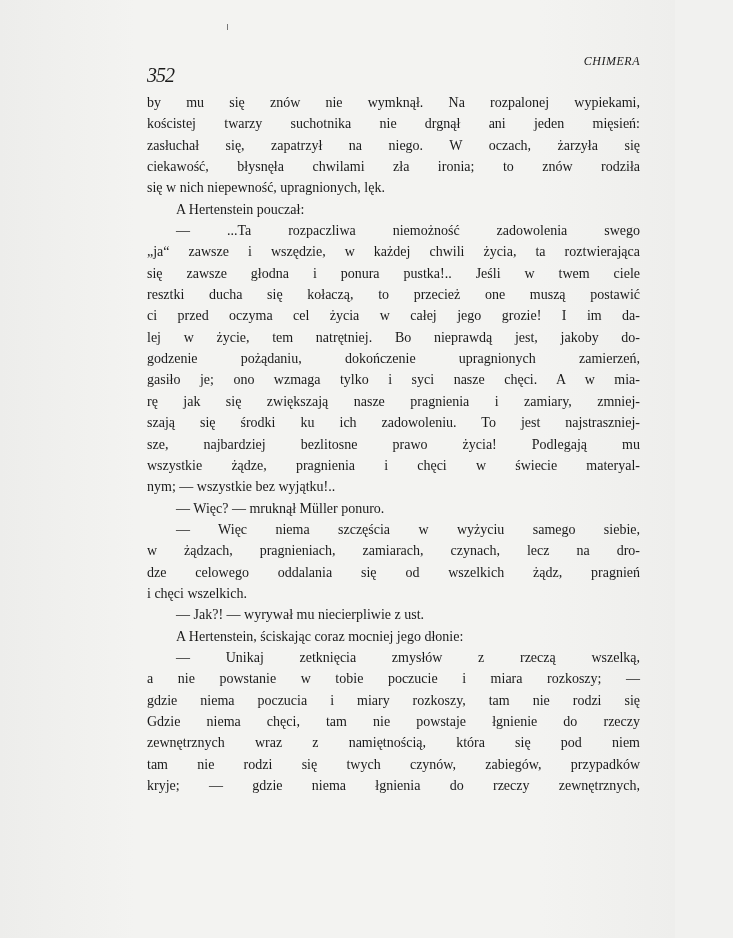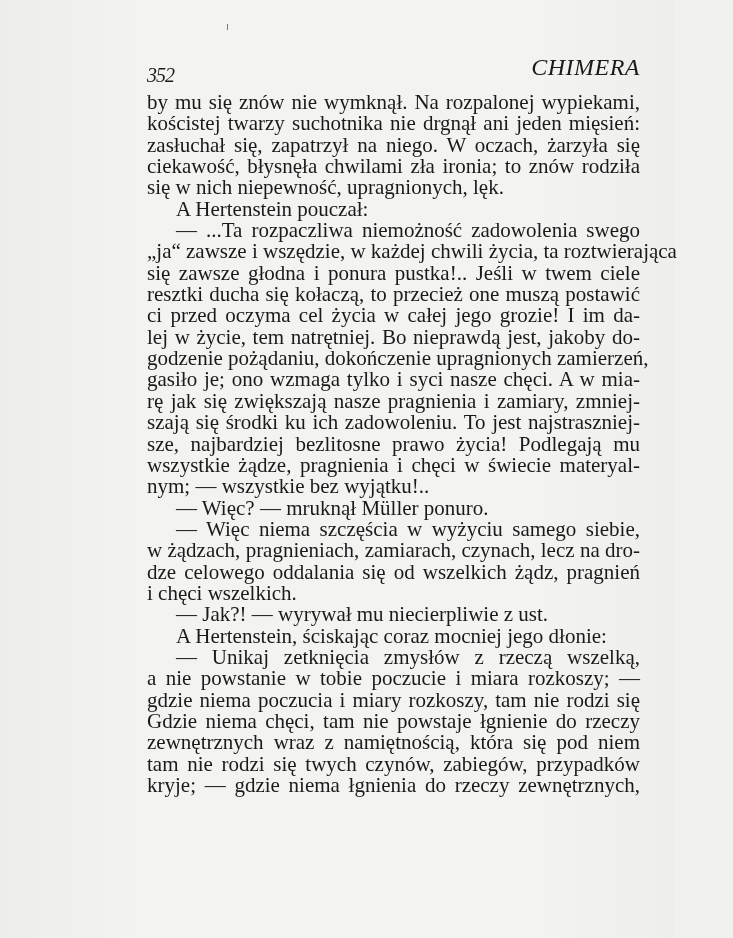--- a/index.html
+++ b/index.html
@@ -20,25 +20,25 @@
     }
     .running-head {
       position: absolute; left: 147px; top: 52px; width: 493px; height: 30px;
     }
     .page-number {
       position: absolute; left: 0; top: 12px;
       font-style: italic; font-size: 20px; letter-spacing: -1px;
     }
     .running-title {
       position: absolute; right: 0; top: 2px;
-      font-style: italic; font-size: 24px; letter-spacing: 0.5px;
+      font-style: italic; font-size: 12px; letter-spacing: 0.5px;
     }
     .body-text {
       position: absolute; left: 147px; top: 92px; width: 493px;
-      font-size: 21px; line-height: 21.35px;
+      font-size: 14px; line-height: 21.35px;
     }
     .line {
       display: block; white-space: nowrap;
       text-align: justify; text-align-last: justify;
       height: 21.35px;
     }
     .line.last { text-align-last: left; }
     .line.indent { padding-left: 29px; }
   </style>
 </head>

